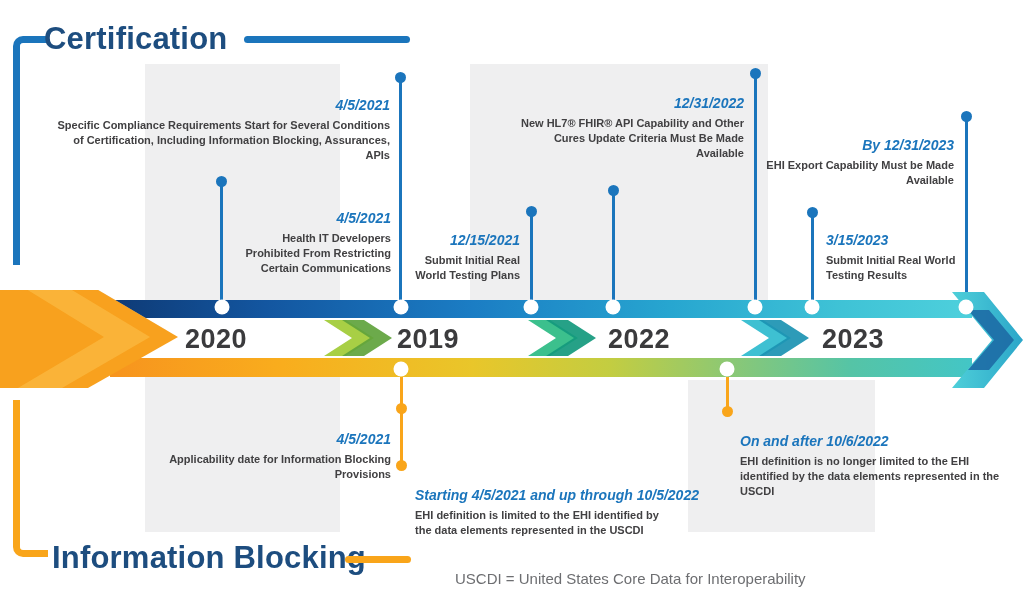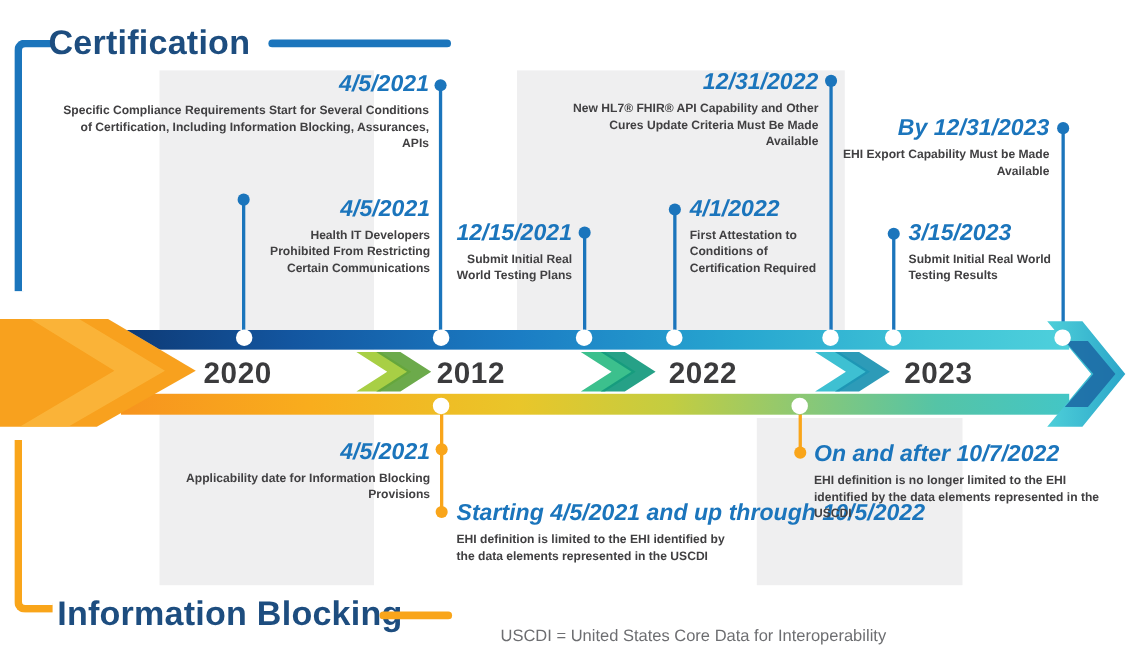--- a/index.html
+++ b/index.html
@@ -7,21 +7,21 @@
     position:relative;width:1024px;height:606px;background:#ffffff;overflow:hidden;
     font-family:"Liberation Sans","DejaVu Sans",sans-serif;color:#414042;
   }
   .grayband{position:absolute;background:#efeff0;z-index:1;}
   
   .bigtitle{position:absolute;z-index:8;font-size:31px;font-weight:bold;color:#1d4d7f;letter-spacing:.2px;}
   .bracket{position:absolute;z-index:8;}
   .rule{position:absolute;z-index:8;height:7px;border-radius:4px;}
   
   .ms{position:absolute;z-index:7;}
-  .ms .date{font-size:21px;font-weight:bold;font-style:italic;color:#1b75bc;margin-bottom:5px;}
+  .ms .date{font-size:14px;font-weight:bold;font-style:italic;color:#1b75bc;margin-bottom:5px;margin-top:32px;}
   .ms .desc{font-size:11px;font-weight:bold;color:#414042;line-height:1.38;}
   .align-r{text-align:right;}
   .align-l{text-align:left;}
   .nowrap .date{white-space:nowrap;}
   
   .vline{position:absolute;width:3px;z-index:2;}
   .vline.blue{background:#1b75bc;}
   .vline.orange{background:#f9a51a;}
   .mdot{position:absolute;width:11px;height:11px;border-radius:50%;z-index:7;}
   .mdot.blue{background:#1b75bc;}
@@ -132,44 +132,40 @@
       <circle cx="613" cy="17" r="7.5"></circle>
       <circle cx="755" cy="17" r="7.5"></circle>
       <circle cx="812" cy="17" r="7.5"></circle>
       <circle cx="966" cy="17" r="7.5"></circle>
       <circle cx="401" cy="79" r="7.5"></circle>
       <circle cx="727" cy="79" r="7.5"></circle>
     </g>
   </svg>
 
   <div class="year" style="left:185px;">2020</div>
-  <div class="year" style="left:397px;">2012</div>
+  <div class="year" style="left:397px;">2019</div>
   <div class="year" style="left:608px;">2022</div>
   <div class="year" style="left:822px;">2023</div>
 
 
   <div class="ms align-r" style="left:50px;top:65px;width:340px;">
     <div class="date">4/5/2021</div>
     <div class="desc">Specific Compliance Requirements Start for Several Conditions of Certification, Including Information Blocking, Assurances, APIs</div>
   </div>
 
   <div class="ms align-r" style="left:414px;top:200px;width:106px;">
     <div class="date">12/15/2021</div>
     <div class="desc">Submit Initial Real World Testing Plans</div>
   </div>
 
   <div class="ms align-r" style="left:233px;top:178px;width:158px;">
     <div class="date">4/5/2021</div>
     <div class="desc">Health IT Developers Prohibited From Restricting Certain Communications</div>
   </div>
 
-  <div class="ms align-l" style="left:627px;top:178px;width:130px;">
-    <div class="date">4/1/2022</div>
-    <div class="desc">First Attestation to Conditions of Certification Required</div>
-  </div>
 
   <div class="ms align-r" style="left:504px;top:63px;width:240px;">
     <div class="date">12/31/2022</div>
     <div class="desc">New HL7® FHIR® API Capability and Other Cures Update Criteria Must Be Made Available</div>
   </div>
 
   <div class="ms align-l" style="left:826px;top:200px;width:130px;">
     <div class="date">3/15/2023</div>
     <div class="desc">Submit Initial Real World Testing Results</div>
   </div>
@@ -183,21 +179,21 @@
     <div class="date">4/5/2021</div>
     <div class="desc">Applicability date for Information Blocking Provisions</div>
   </div>
 
   <div class="ms align-l nowrap" style="left:415px;top:455px;width:330px;">
     <div class="date">Starting 4/5/2021 and up through 10/5/2022</div>
     <div class="desc" style="width:255px;">EHI definition is limited to the EHI identified by the data elements represented in the USCDI</div>
   </div>
 
   <div class="ms align-l" style="left:740px;top:401px;width:262px;">
-    <div class="date">On and after 10/7/2022</div>
+    <div class="date">On and after 10/6/2022</div>
     <div class="desc">EHI definition is no longer limited to the EHI identified by the data elements represented in the USCDI</div>
   </div>
 
   <div id="legend">
     <span>USCDI = United States Core Data for Interoperability</span>
   </div>
 
 </div>
 
 </body></html>

